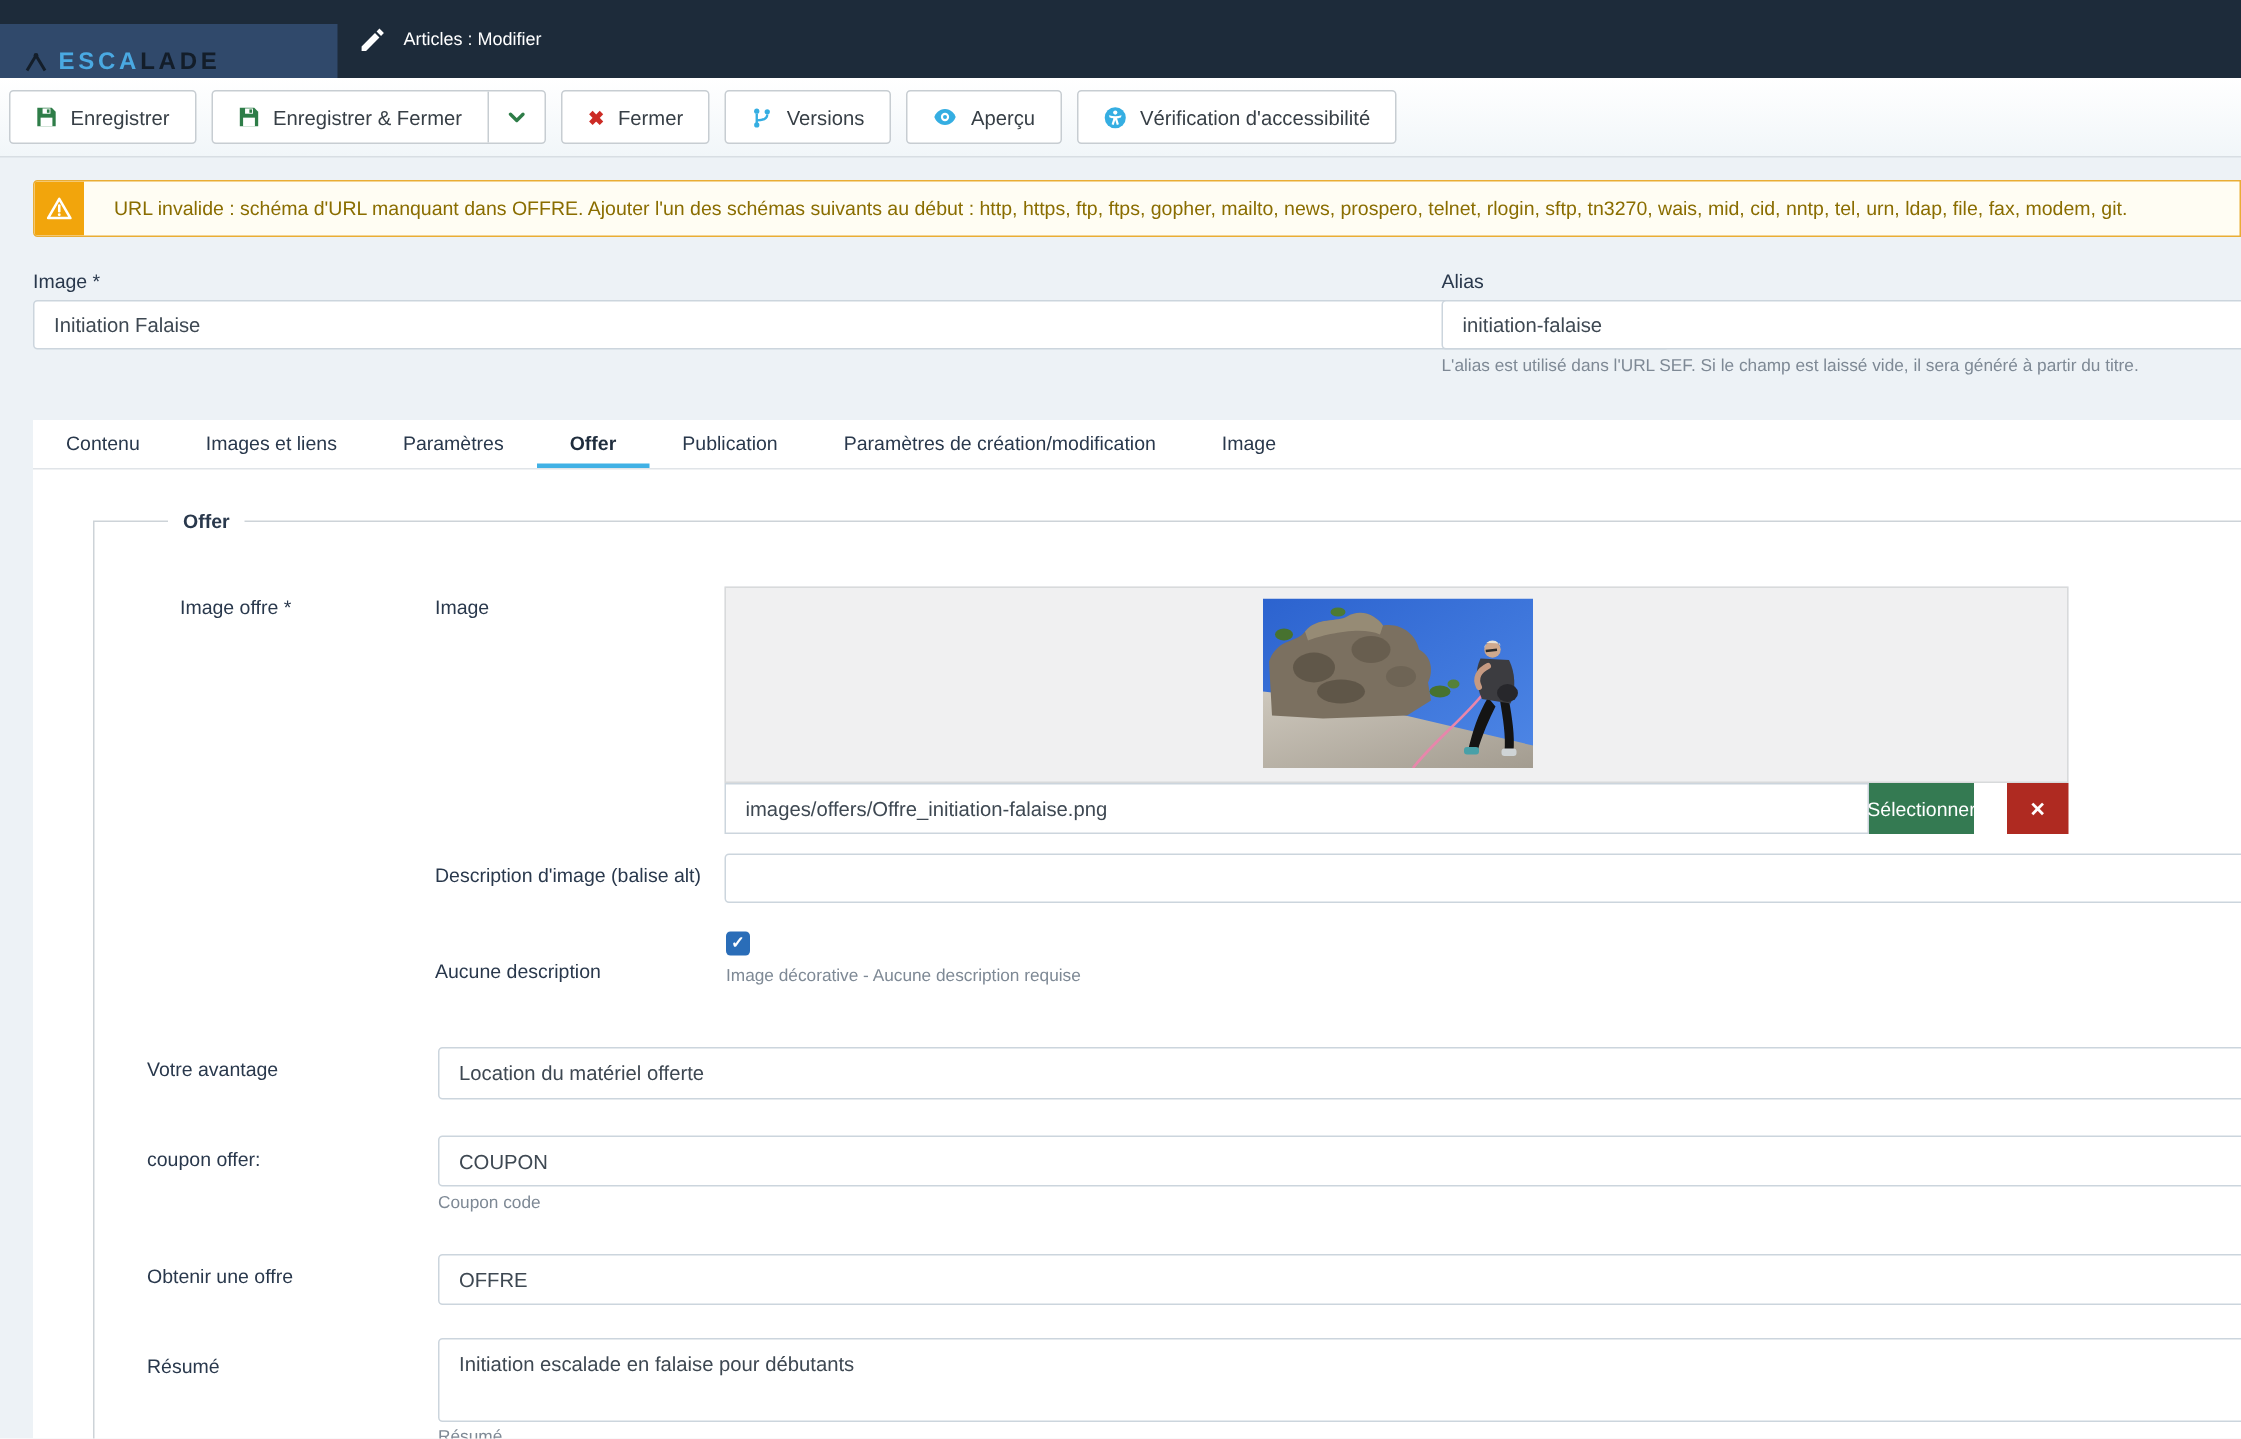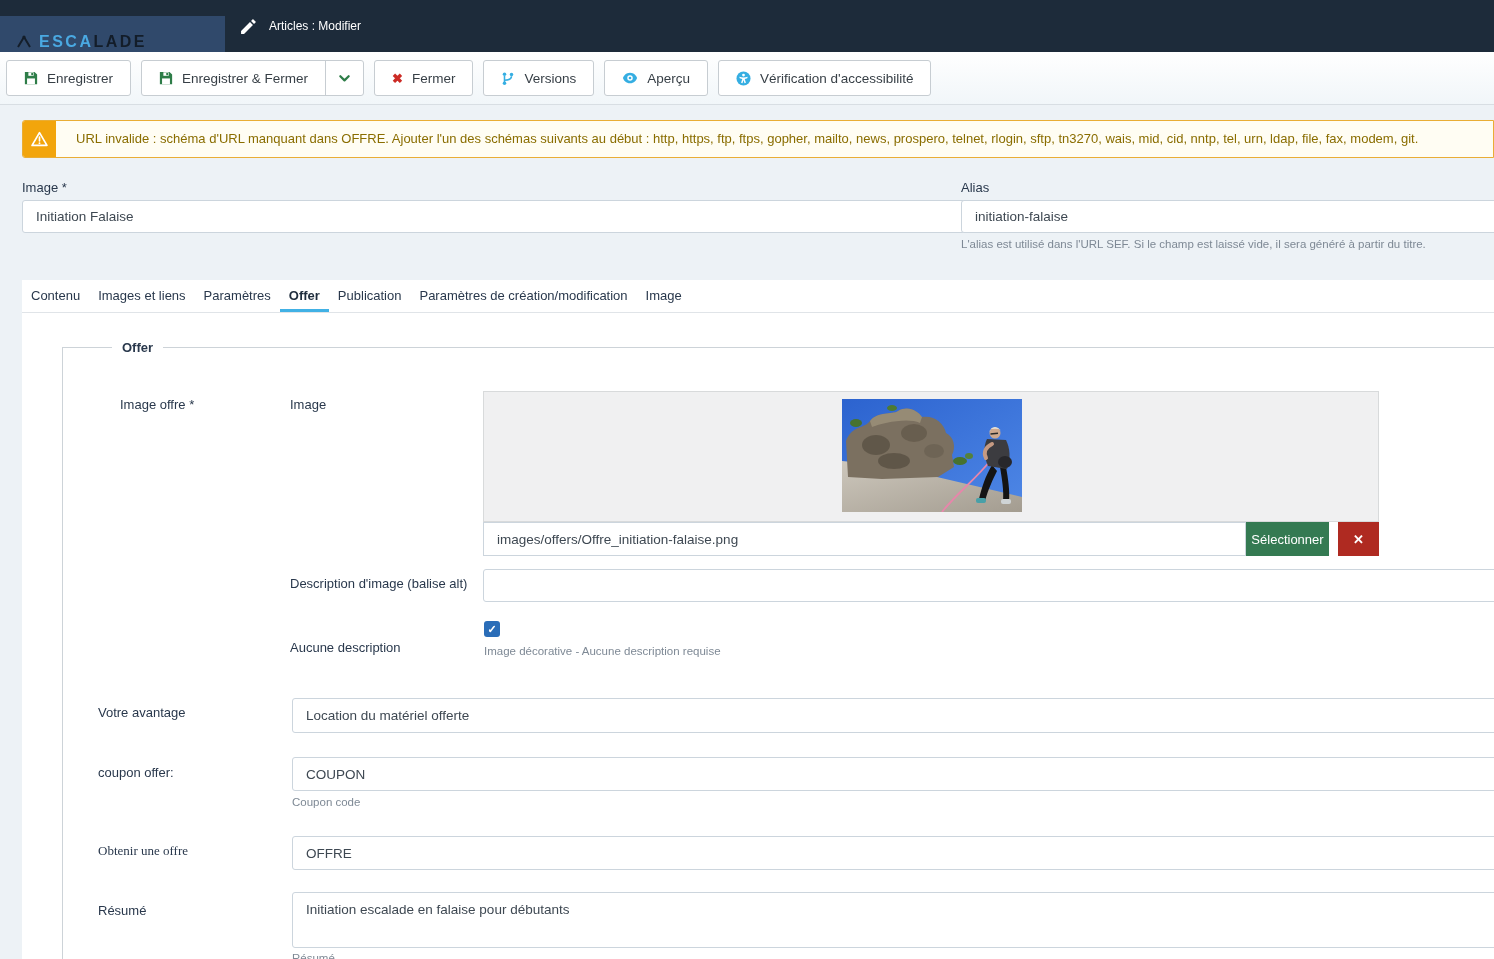--- a/index.html
+++ b/index.html
@@ -36,32 +36,32 @@
 
   
   .flabel { position:absolute; font-size:13px; color:#29384c; }
   .tinput { position:absolute; height:33px; background:#fff; border:1px solid #ccd5dd; border-radius:3px;
             font-family:"Liberation Sans",sans-serif; font-size:13.5px; color:#3e4852; padding:0 13px; outline:none; }
   .help { position:absolute; font-size:11.5px; color:#7e8995; }
 
   
   .card { position:absolute; left:22px; top:280px; width:1472px; height:679px; background:#ffffff; }
   .tabbar { position:absolute; left:0; top:0; width:100%; height:33px; border-bottom:1px solid #e0e4e8; display:flex; }
-  .tab { padding:0 9px; line-height:32px; font-size:13px; color:#29384c; cursor:pointer; white-space:nowrap; }
+  .tab { padding:0 22px; line-height:32px; font-size:13px; color:#29384c; cursor:pointer; white-space:nowrap; }
   .tab.active { font-weight:bold; color:#1f2d3d; border-bottom:3px solid #41b1e5; }
 
   
   .fieldset { position:absolute; left:62px; top:347px; width:1450px; height:760px; border:1px solid #cdd3d8; }
   .legend { position:absolute; left:112px; top:340px; background:#ffffff; padding:0 10px;
             font-size:13px; font-weight:bold; color:#29384c; }
 
   .preview-box { position:absolute; left:483px; top:391px; width:896px; height:131px;
                  background:#f0f0f1; border:1px solid #d8dadb; }
   .photo { position:absolute; left:842px; top:399px; width:180px; height:113px; }
-  .select-btn { position:absolute; left:1246px; top:522px; width:83px; height:34px; background:#347a52; color:#fff;
+  .select-btn { position:absolute; left:1246px; top:522px; width:70px; height:34px; background:#347a52; color:#fff;
                 font-size:13px; border:none; display:flex; align-items:center; justify-content:center; cursor:pointer; }
   .clear-btn { position:absolute; left:1338px; top:522px; width:41px; height:34px; background:#af2a21; color:#fff;
                font-size:13px; font-weight:bold; border:none; display:flex; align-items:center; justify-content:center; cursor:pointer; }
 
   .checkbox { position:absolute; left:484px; top:621px; width:16px; height:16px; background:#2a6db8;
               border-radius:3px; display:flex; align-items:center; justify-content:center; cursor:pointer; }
   .checkbox span { color:#fff; font-size:11px; font-weight:bold; line-height:1; }
 
   textarea.tinput { padding-top:9px; resize:none; }
 </style>
@@ -237,20 +237,20 @@
   </div>
   <div class="help" style="left:484px; top:645px;">Image décorative - Aucune description requise</div>
 
   <div class="flabel" style="left:98px; top:705px;">Votre avantage</div>
   <input class="tinput" style="left: 292px; top: 698px; width: 1220px; height: 35px;" value="Location du matériel offerte">
 
   <div class="flabel" style="left:98px; top:765px;">coupon offer:</div>
   <input class="tinput" style="left: 292px; top: 757px; width: 1220px; height: 34px;" value="COUPON">
   <div class="help" style="left:292px; top:796px;">Coupon code</div>
 
-  <div class="flabel" style="left:98px; top:843px;font-family:Liberation Serif, serif;">Obtenir une offre</div>
+  <div class="flabel" style="left:98px; top:843px;">Obtenir une offre</div>
   <input class="tinput" style="left: 292px; top: 836px; width: 1220px; height: 34px;" value="OFFRE">
 
   <div class="flabel" style="left:98px; top:903px;">Résumé</div>
   <textarea class="tinput" style="left: 292px; top: 892px; width: 1220px; height: 56px;">Initiation escalade en falaise pour débutants</textarea>
   <div class="help" style="left:292px; top:952px;">Résumé</div>
 
 </div>
 
 </body></html>

